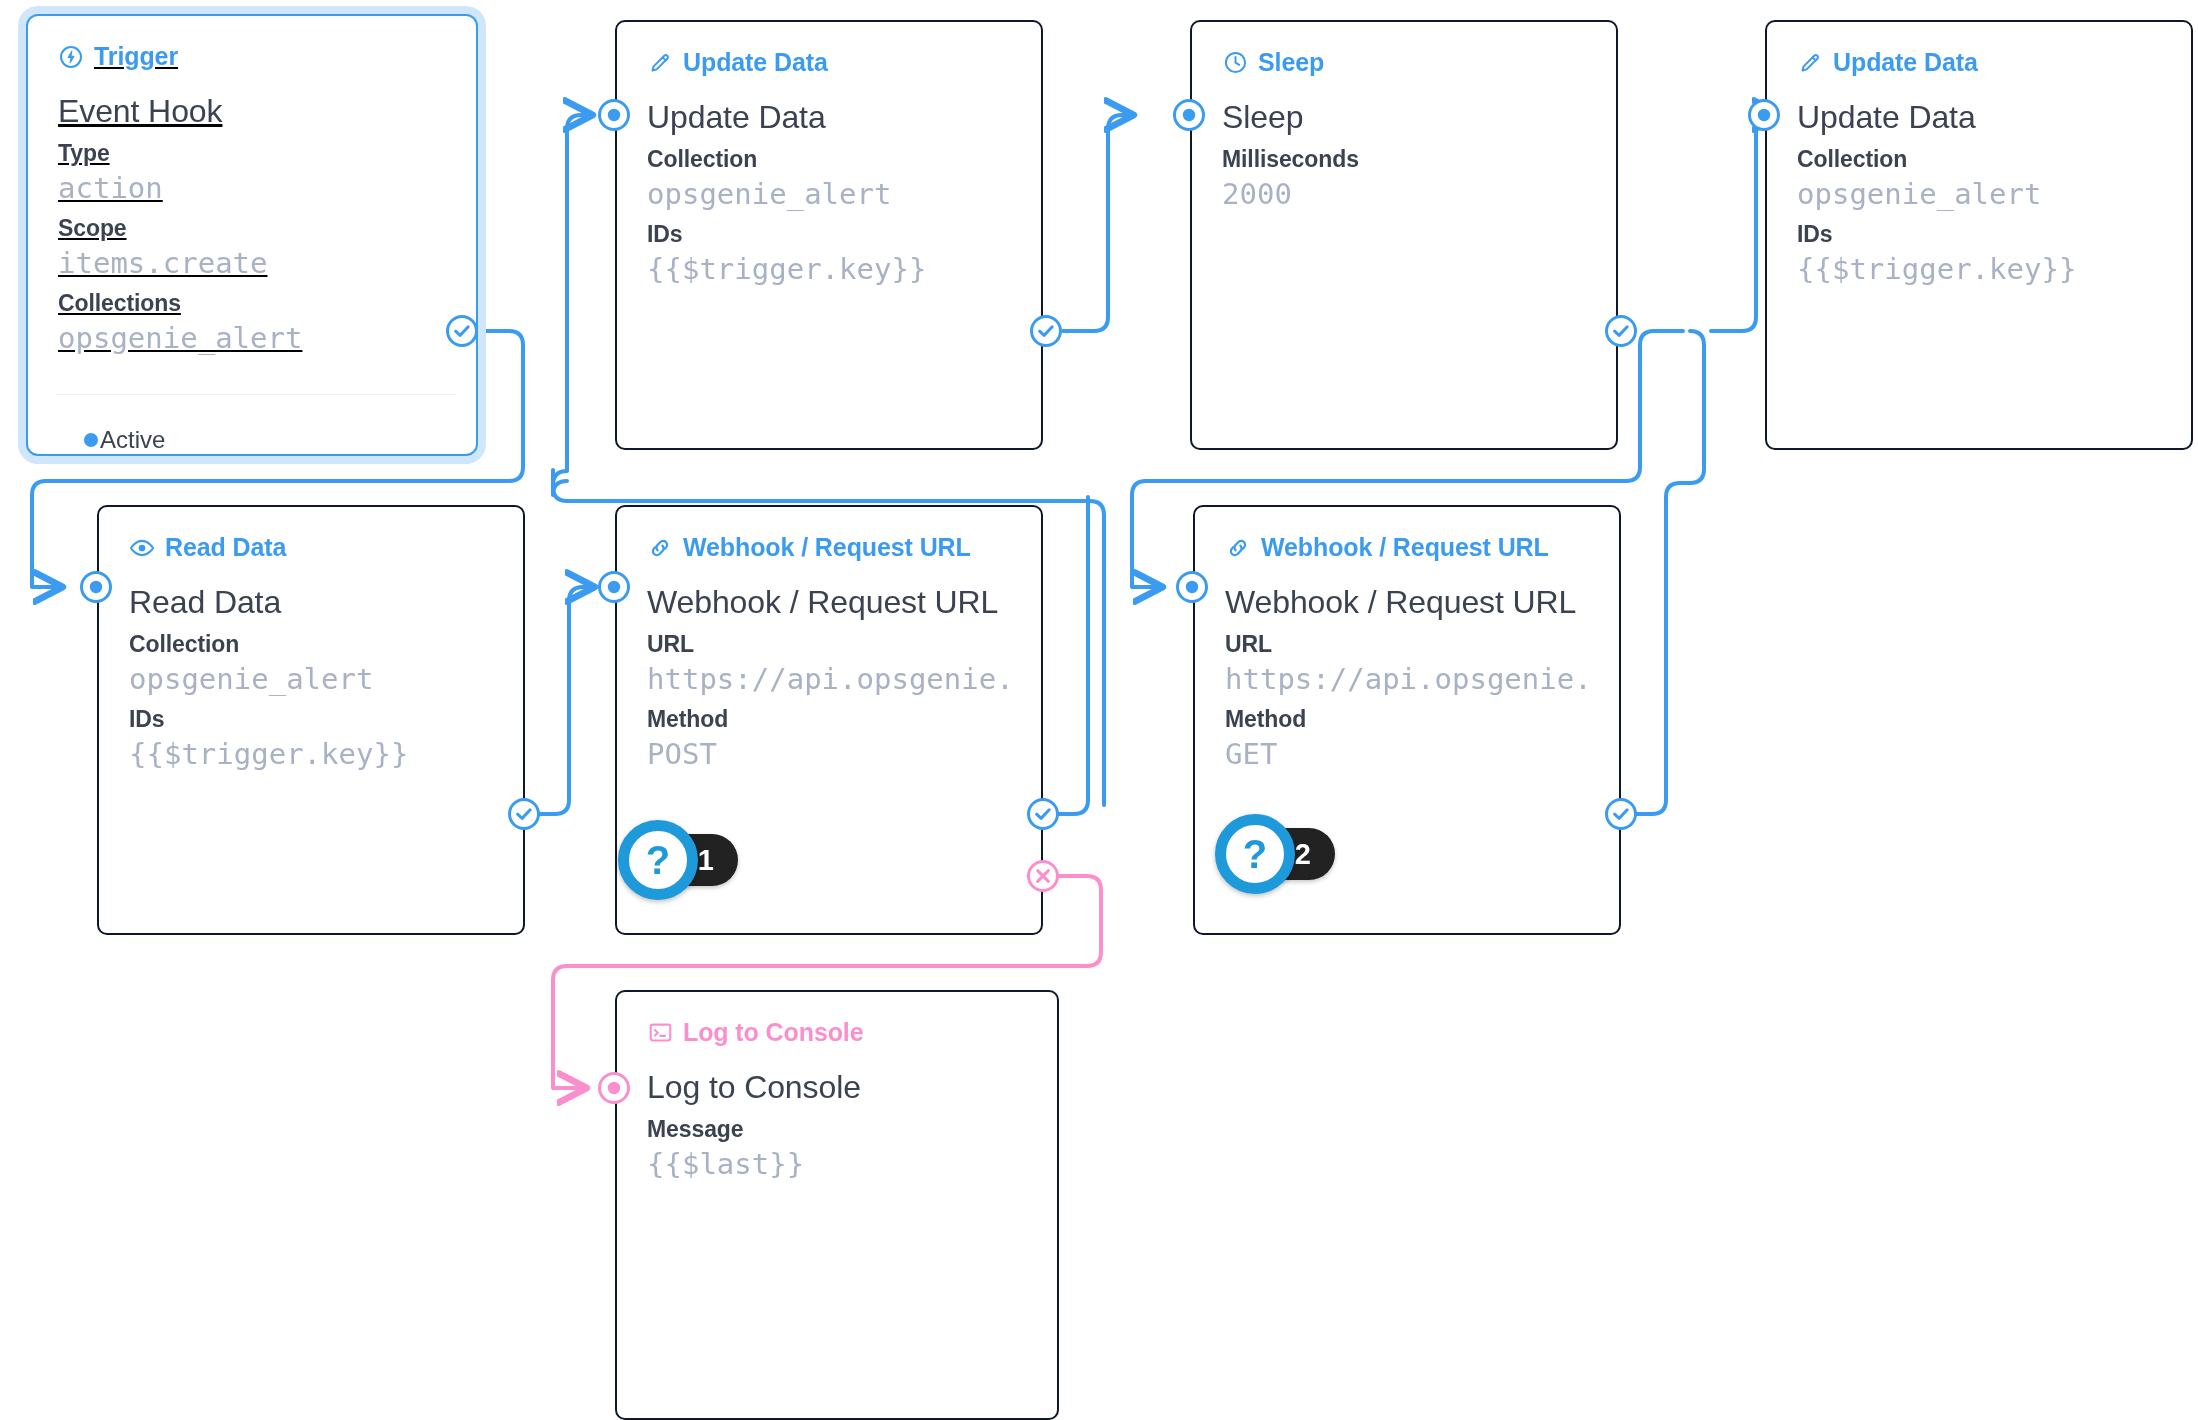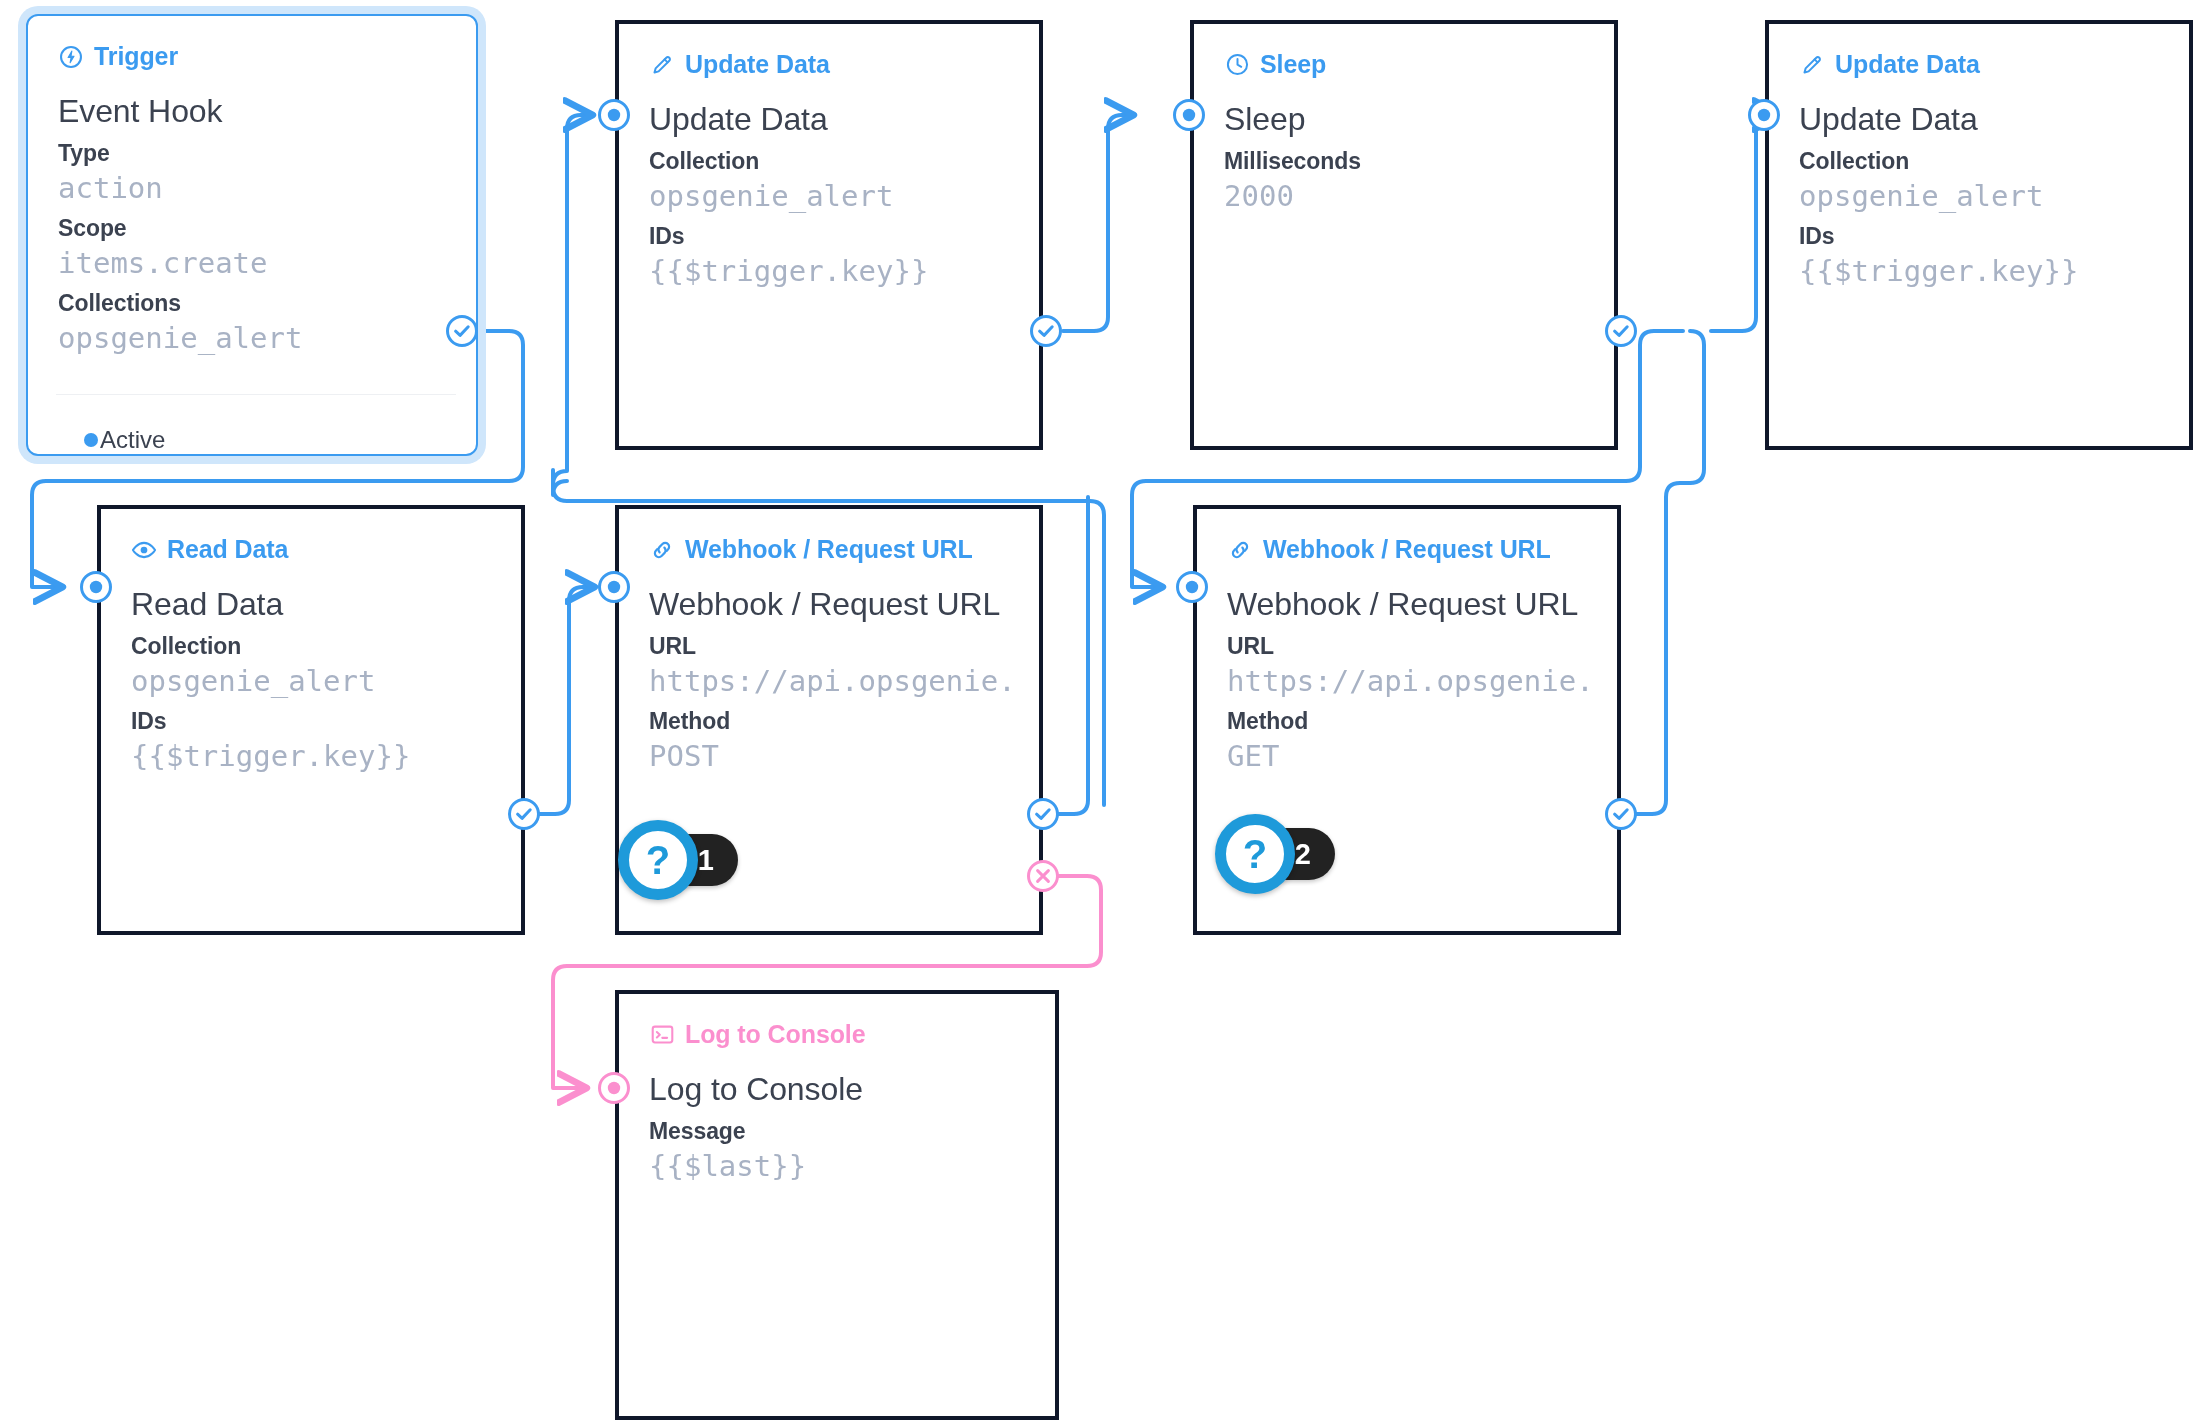--- a/index.html
+++ b/index.html
@@ -12,30 +12,31 @@
   }
   #canvas{position:absolute;left:0;top:0;width:2198px;height:1420px;}
 
   
   #wires{position:absolute;left:0;top:0;width:2198px;height:1420px;z-index:1;pointer-events:none;}
 
   
   .card{
     position:absolute;
     background:#ffffff;
-    border:4px solid #0f172a;
-    border-radius:0;
+    border:2px solid #0f172a;
+    border-radius:10px;
     box-sizing:border-box;
     z-index:2;
     padding:26px 30px 0 30px;
   }
   .card.selected{
     border:2px solid #3b9bf0;
     box-shadow:0 0 0 8px #cfe6fb;
     border-radius:12px;
+    text-decoration:underline;
   }
 
   .card-title{
     display:flex;align-items:center;gap:10px;
     font-size:25px;font-weight:bold;
     color:#3b9bf0;
     letter-spacing:-0.1px;
     margin-bottom:22px;
     white-space:nowrap;
   }

